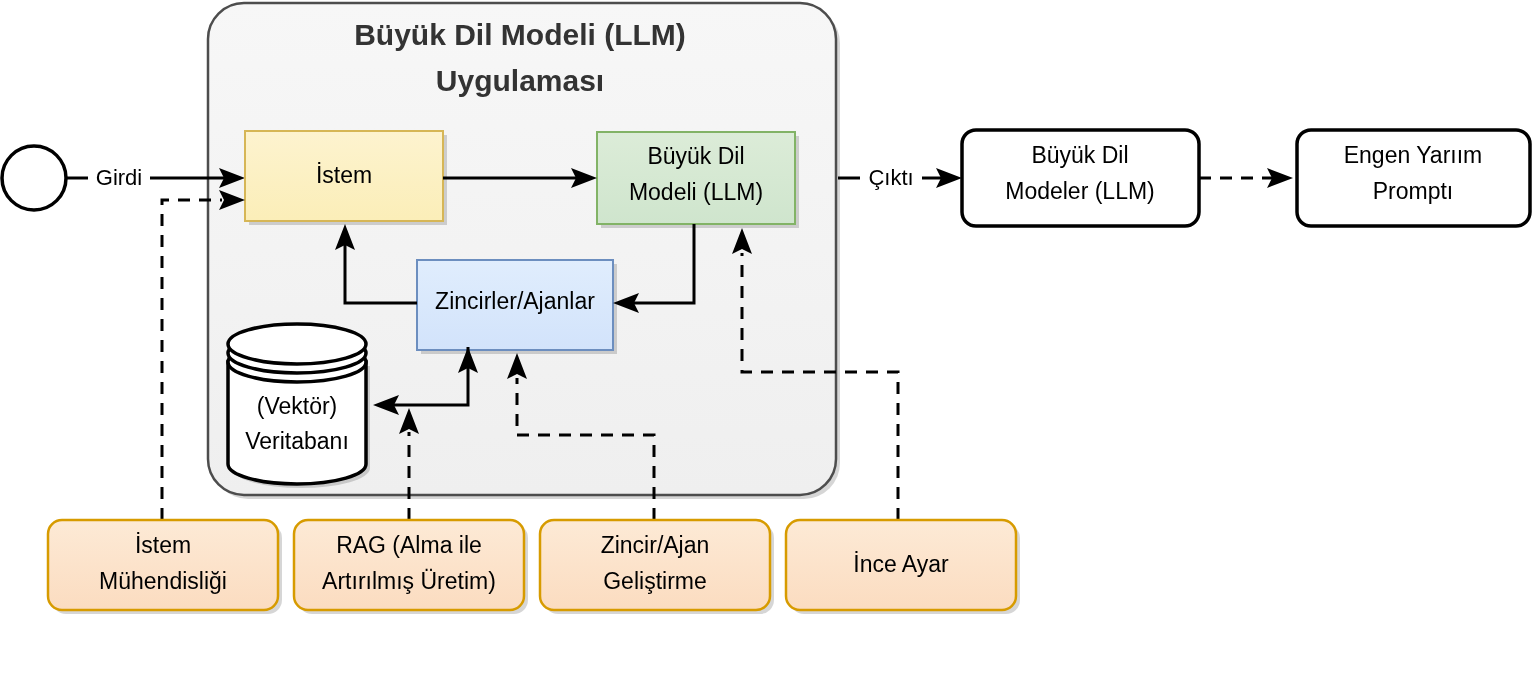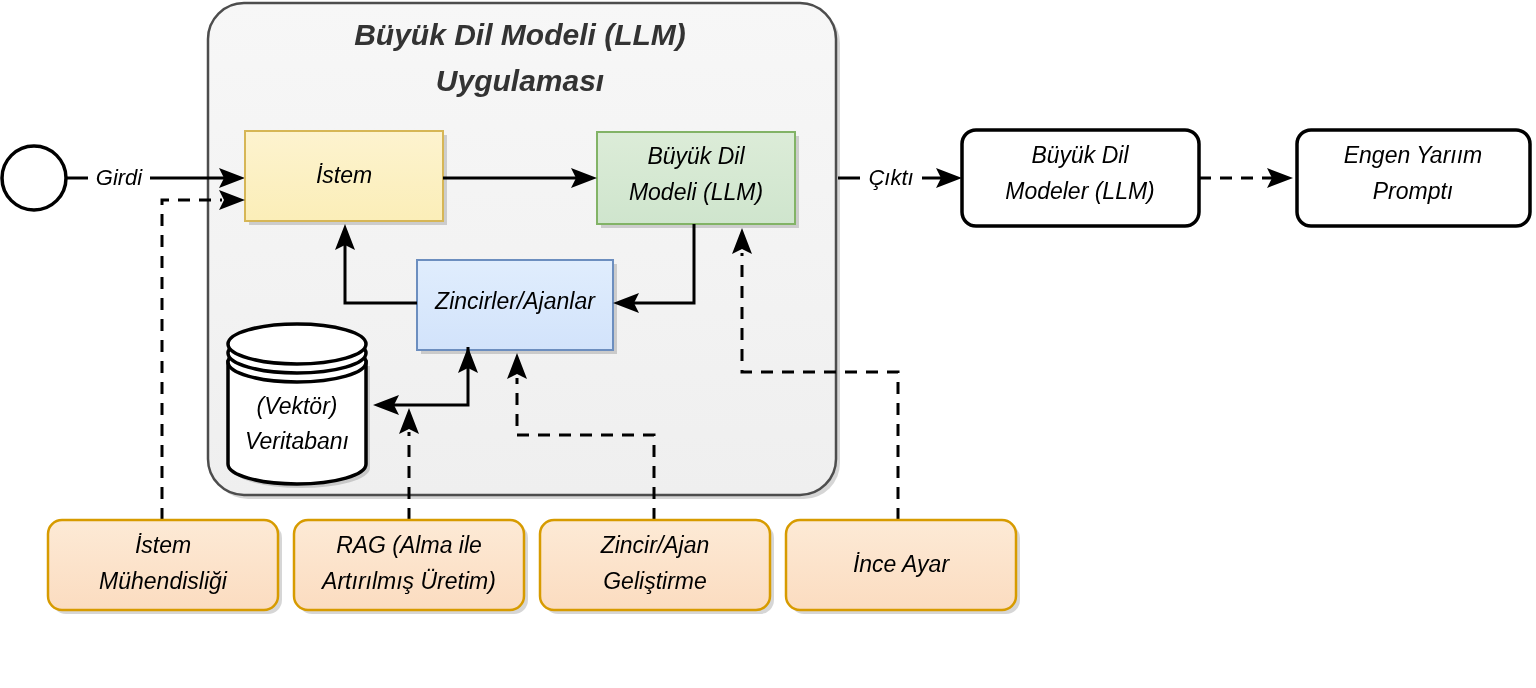--- a/index.html
+++ b/index.html
@@ -11,21 +11,20 @@
     width: 1536px;
     height: 688px;
     font-family: "Liberation Sans", sans-serif;
     overflow: hidden;
   }
   #diagram-root {
     position: relative;
     width: 1412px;
     height: 688px;
     background: #ffffff;
-    font-style: italic;
   }
   svg#diagram {
     display: block;
     width: 1536px;
     height: 688px;
   }
   .node-text {
     font-family: "Liberation Sans", sans-serif;
     font-size: 23px;
     fill: #000000;

